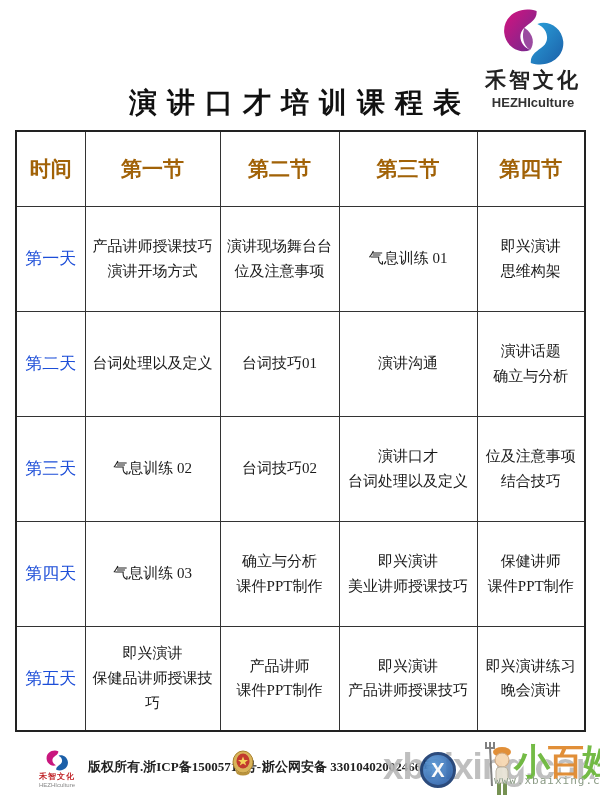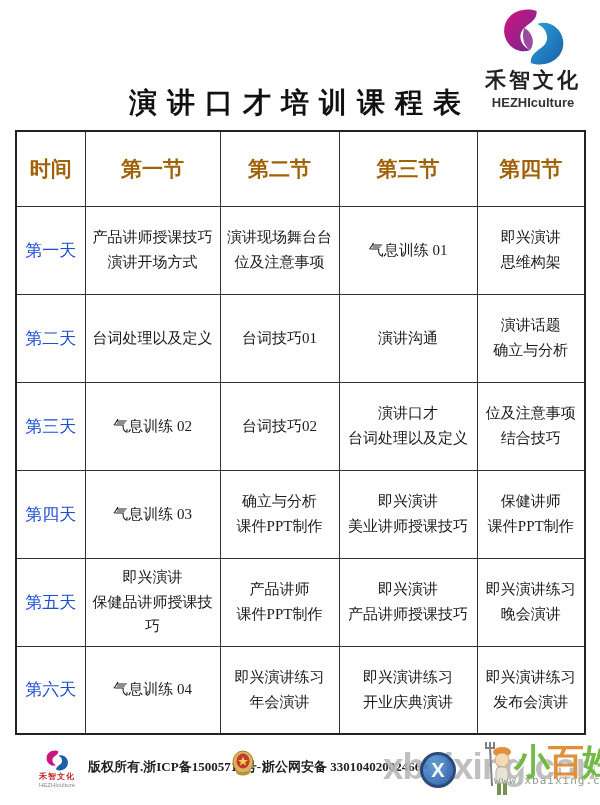--- a/index.html
+++ b/index.html
@@ -193,38 +193,20 @@
         </td>
         <td>
           <div class="line">即兴演讲</div>
           <div class="line">产品讲师授课技巧</div>
         </td>
         <td>
           <div class="line">即兴演讲练习</div>
           <div class="line">晚会演讲</div>
         </td>
       </tr>
-      <tr>
-        <td class="day">第六天</td>
-        <td>
-          <div class="line">气息训练 04</div>
-        </td>
-        <td>
-          <div class="line">即兴演讲练习</div>
-          <div class="line">年会演讲</div>
-        </td>
-        <td>
-          <div class="line">即兴演讲练习</div>
-          <div class="line">开业庆典演讲</div>
-        </td>
-        <td>
-          <div class="line">即兴演讲练习</div>
-          <div class="line">发布会演讲</div>
-        </td>
-      </tr>
     </tbody>
 </table>
 
 <div class="footer">
   <div class="f-logo">
     <svg width="26" height="21" viewBox="0 0 100 80">
       <path fill="#c9177e" d="M55,4 C30,-4 8,12 10,34 C12,54 32,64 46,58 C32,52 28,36 38,27 C46,20 56,16 55,4 Z"></path>
       <path fill="#1b5fa8" d="M47,76 C72,84 94,68 92,46 C90,26 70,16 56,22 C70,28 74,44 64,53 C56,60 46,64 47,76 Z"></path>
     </svg>
     <div class="f-logo-cn">禾智文化</div>

